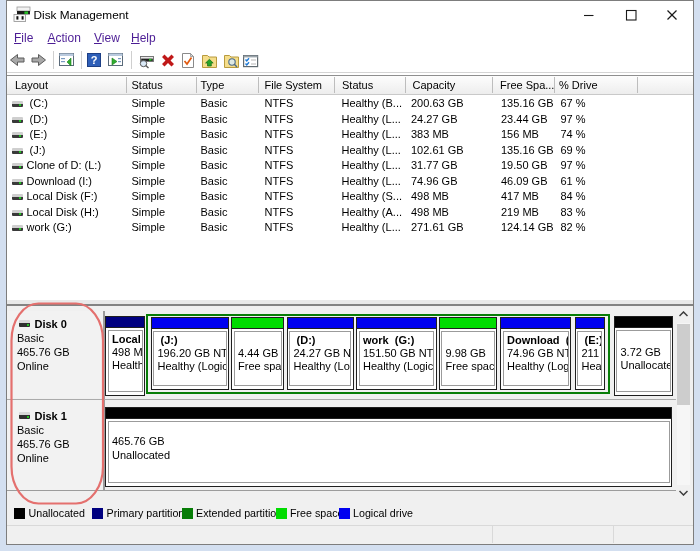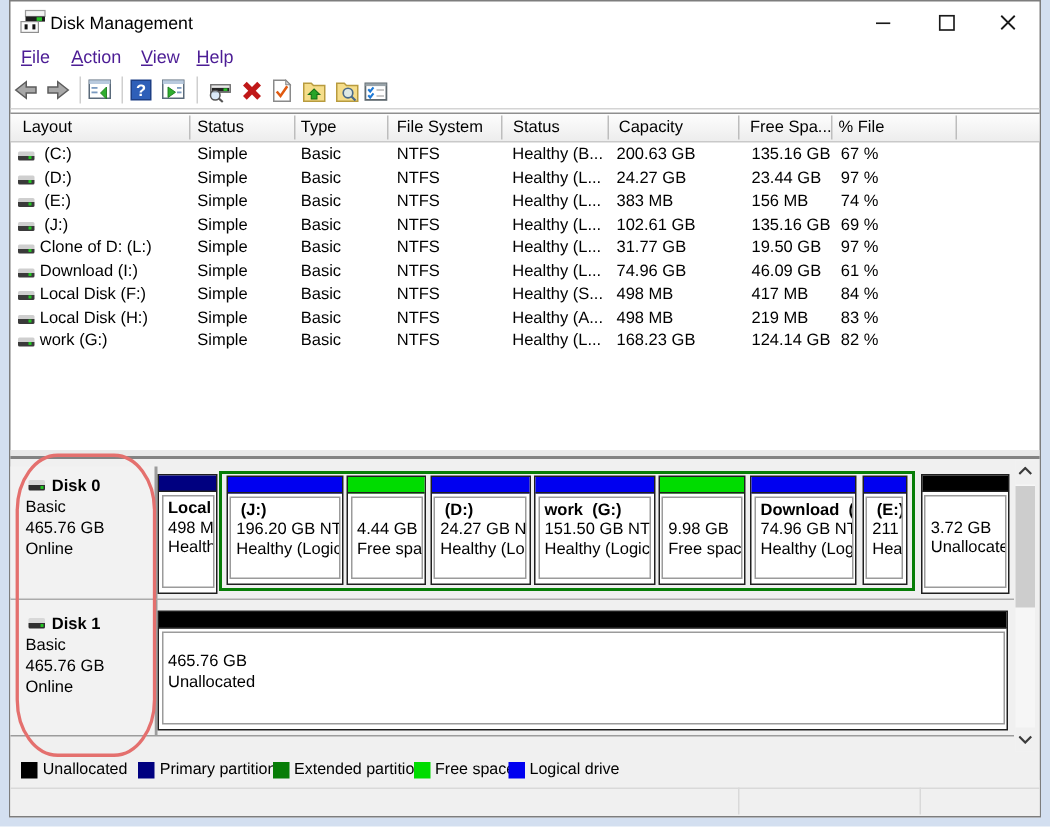--- a/index.html
+++ b/index.html
@@ -118,21 +118,21 @@
 
 <div class="abs" style="left:7px;top:75px;width:686px;height:1px;background:#8f8f8f"></div>
 <div class="abs" id="lheader" style="left:7px;top:76px;width:686px;height:18px;background:linear-gradient(#fdfdfd,#ededed);border-bottom:1px solid #c9c9c9;"></div>
 <div class="abs t11" style="left:15px;top:79px;">Layout</div>
 <div class="abs t11" style="left:131.5px;top:79px;">Status</div>
 <div class="abs t11" style="left:200.5px;top:79px;">Type</div>
 <div class="abs t11" style="left:264.5px;top:79px;">File System</div>
 <div class="abs t11" style="left:342px;top:79px;">Status</div>
 <div class="abs t11" style="left:412.5px;top:79px;">Capacity</div>
 <div class="abs t11" style="left:500px;top:79px;">Free Spa...</div>
-<div class="abs t11" style="left:559px;top:79px;">% File</div>
+<div class="abs t11" style="left:559px;top:79px;">% Drive</div>
 <div class="abs hdrsep" style="left:126px;"></div>
 <div class="abs hdrsep" style="left:195.5px;"></div>
 <div class="abs hdrsep" style="left:258px;"></div>
 <div class="abs hdrsep" style="left:334px;"></div>
 <div class="abs hdrsep" style="left:404.5px;"></div>
 <div class="abs hdrsep" style="left:491.5px;"></div>
 <div class="abs hdrsep" style="left:553.5px;"></div>
 <div class="abs hdrsep" style="left:637px;"></div>
 
 <div class="abs" id="rows" style="left:7px;top:96px;width:686px;">
@@ -242,21 +242,21 @@
   </div>
   <div class="row abs" style="left:0;top:124.4px;width:686px;">
     <span class="dico">
         <i></i>
       </span>
     <span class="cell" style="left:19.5px">work (G:)</span>
       <span class="cell" style="left:124.5px">Simple</span>
       <span class="cell" style="left:193.5px">Basic</span>
       <span class="cell" style="left:257.5px">NTFS</span>
       <span class="cell" style="left:334.5px">Healthy (L...</span>
-      <span class="cell" style="left:404px">168.23 GB</span>
+      <span class="cell" style="left:404px">271.61 GB</span>
       <span class="cell" style="left:494px">124.14 GB</span>
       <span class="cell" style="left:553.5px">82 %</span>
   </div>
 </div>
 
 <div class="abs" style="left:7px;top:300px;width:686px;height:4px;background:#e9e9e9"></div>
 <div class="abs" style="left:7px;top:304px;width:686px;height:2px;background:#838383"></div>
 <div class="abs" id="bpane" style="left:7px;top:306px;width:686px;height:238px;background:#f0f0f0"></div>
 
 <div class="abs" style="left:7px;top:311px;width:96px;height:87px;background:#f2f2f2"></div>

